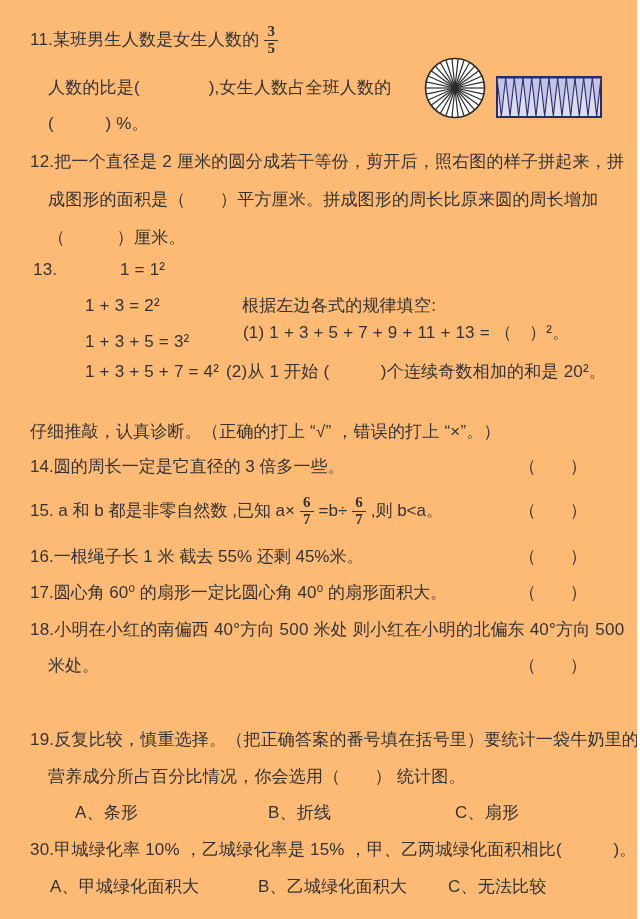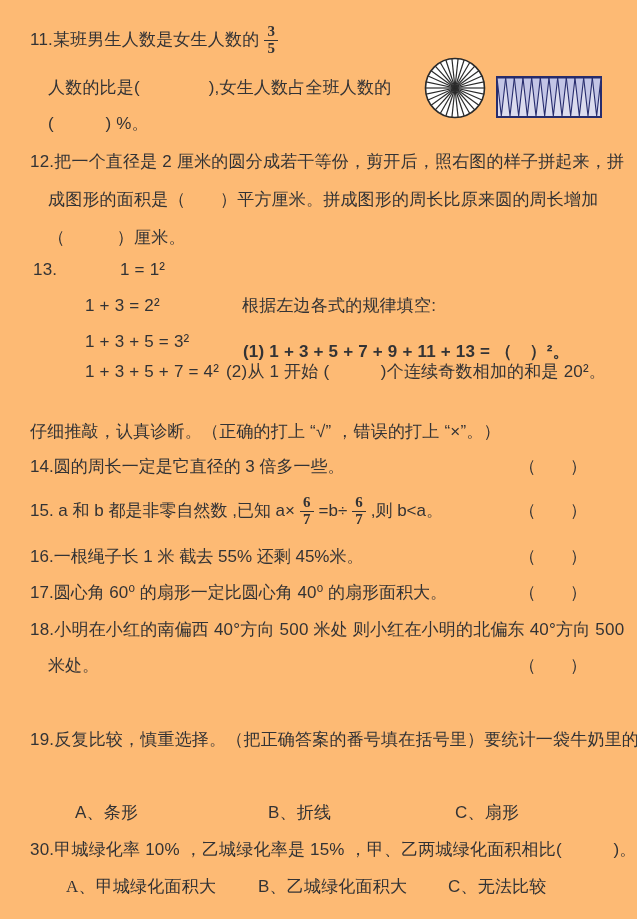--- a/index.html
+++ b/index.html
@@ -100,21 +100,21 @@
 
   <div class="line" style="top:150px;left:30px;text-align:right;">12.把一个直径是 2 厘米的圆分成若干等份，剪开后，照右图的样子拼起来，拼</div>
   <div class="line" style="top:188px;left:48px;">成图形的面积是（　　）平方厘米。拼成图形的周长比原来圆的周长增加</div>
   <div class="line" style="top:226px;left:48px;">（　　　）厘米。</div>
 
   <div class="line" style="top:258px;left:33px;">13.</div>
   <div class="line" style="top:258px;left:85px;margin-left:35px;">1 = 1²</div>
   <div class="line" style="top:294px;left:85px;">1 + 3 = 2²</div>
   <div class="line" style="top:294px;left:242px;">根据左边各式的规律填空:</div>
   <div class="line" style="top:330px;left:85px;">1 + 3 + 5 = 3²</div>
-  <div class="line" style="top:340px;left:243px;font-weight:bold;">(1) 1 + 3 + 5 + 7 + 9 + 11 + 13 = （　）²。</div>
+  <div class="line" style="top:321px;left:243px;">(1) 1 + 3 + 5 + 7 + 9 + 11 + 13 = （　）²。</div>
   <div class="line" style="top:360px;left:85px;">1 + 3 + 5 + 7 = 4²</div>
   <div class="line" style="top:360px;left:226px;">(2)从 1 开始 (　　　)个连续奇数相加的和是 20²。</div>
 
   <div class="line" style="top:420px;left:30px;">仔细推敲，认真诊断。（正确的打上 “√” ，错误的打上 “×”。）</div>
 
   <div class="row" style="top:455px;">
     <span>14.圆的周长一定是它直径的 3 倍多一些。</span>
     <span class="blank">（　　）</span>
   </div>
 
@@ -145,22 +145,23 @@
     <span class="blank">（　　）</span>
   </div>
 
   <div class="line" style="top:618px;left:30px;">18.小明在小红的南偏西 40°方向 500 米处 则小红在小明的北偏东 40°方向 500</div>
   <div class="row" style="top:654px;">
     <span style="padding-left:18px;">米处。</span>
     <span class="blank">（　　）</span>
   </div>
 
   <div class="line" style="top:728px;left:30px;">19.反复比较，慎重选择。（把正确答案的番号填在括号里）要统计一袋牛奶里的</div>
+  <div class="line" style="top:765px;left:48px;">营养成分所占百分比情况，你会选用（　　） 统计图。</div>
   <div class="line" style="top:801px;left:75px;">A、条形</div>
   <div class="line" style="top:801px;left:268px;">B、折线</div>
   <div class="line" style="top:801px;left:455px;">C、扇形</div>
 
   <div class="line" style="top:838px;left:30px;">30.甲城绿化率 10% ，乙城绿化率是 15% ，甲、乙两城绿化面积相比(　　　)。</div>
-  <div class="line" style="top:875px;left:66px;font-family:Liberation Serif, serif;">A、甲城绿化面积大</div>
+  <div class="line" style="top:875px;left:50px;">A、甲城绿化面积大</div>
   <div class="line" style="top:875px;left:258px;">B、乙城绿化面积大</div>
   <div class="line" style="top:875px;left:448px;">C、无法比较</div>
 
 </div>
 
 </body></html>

